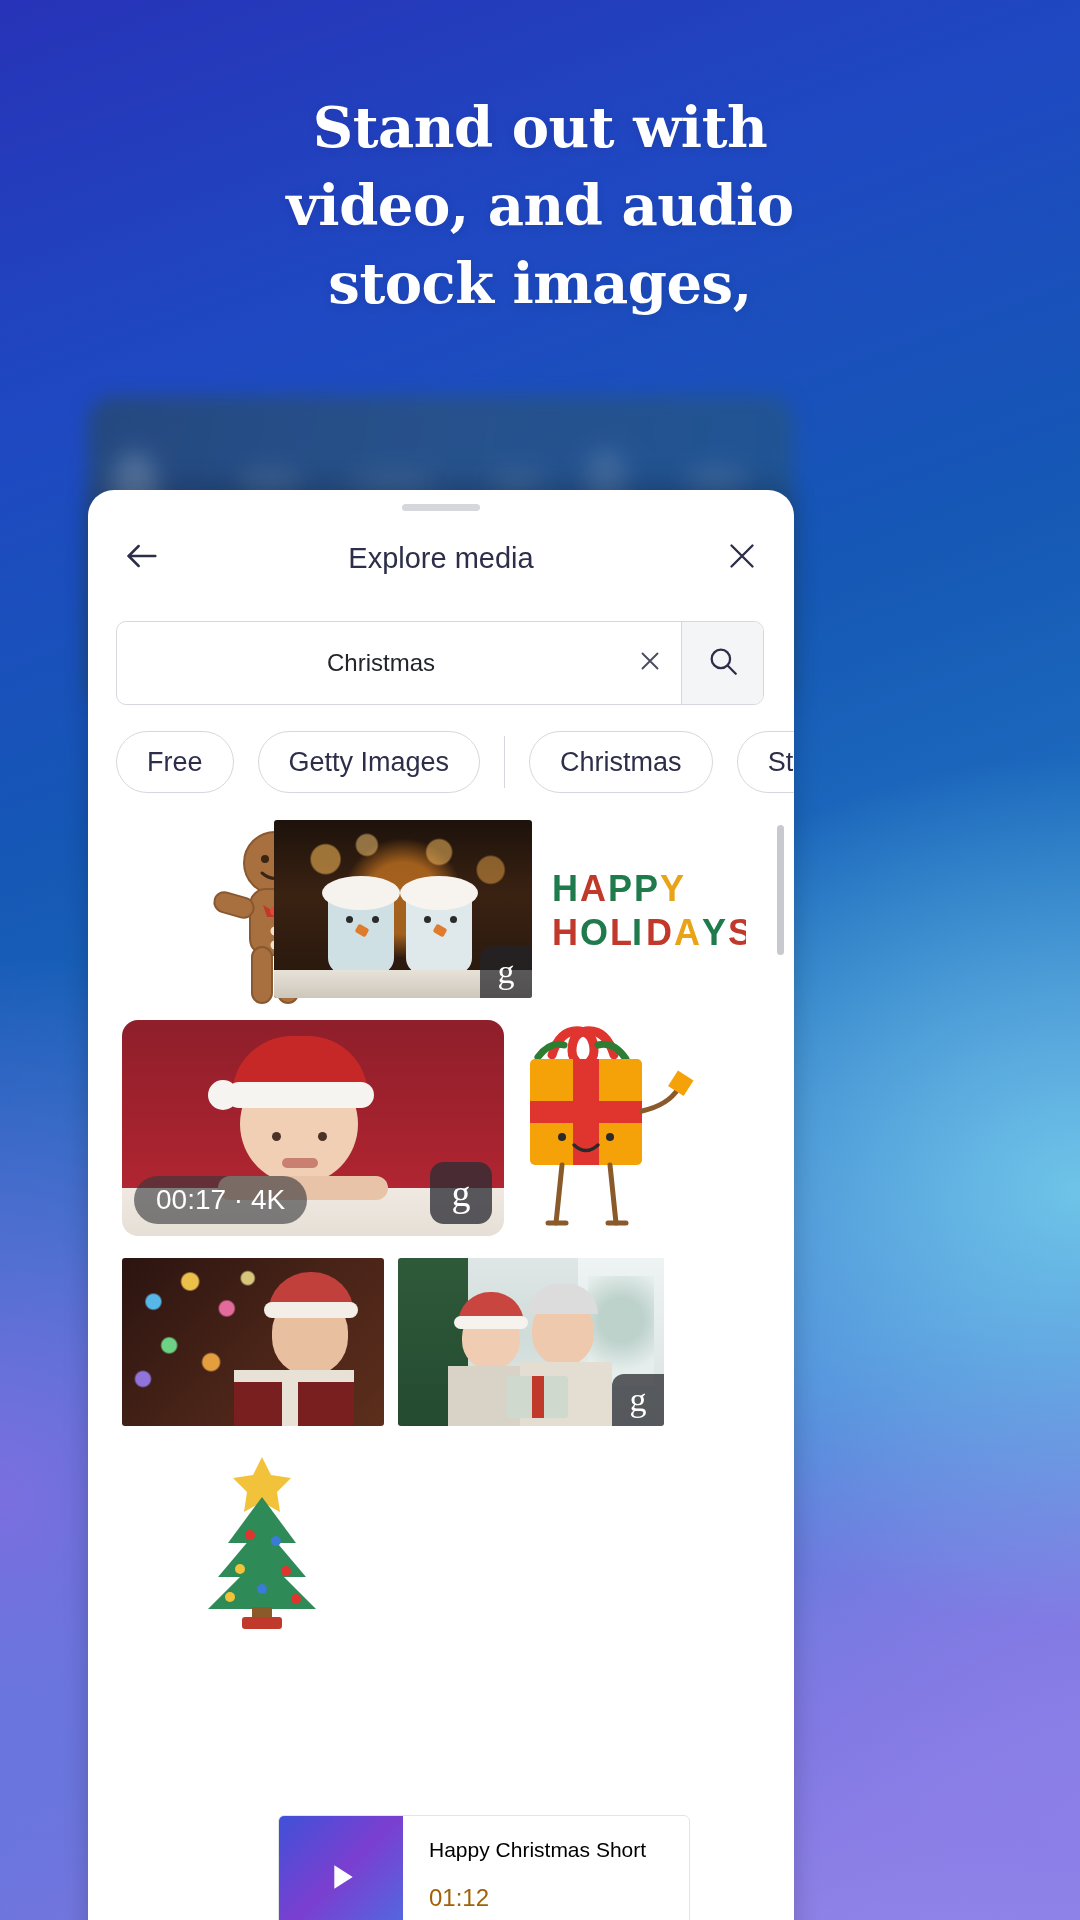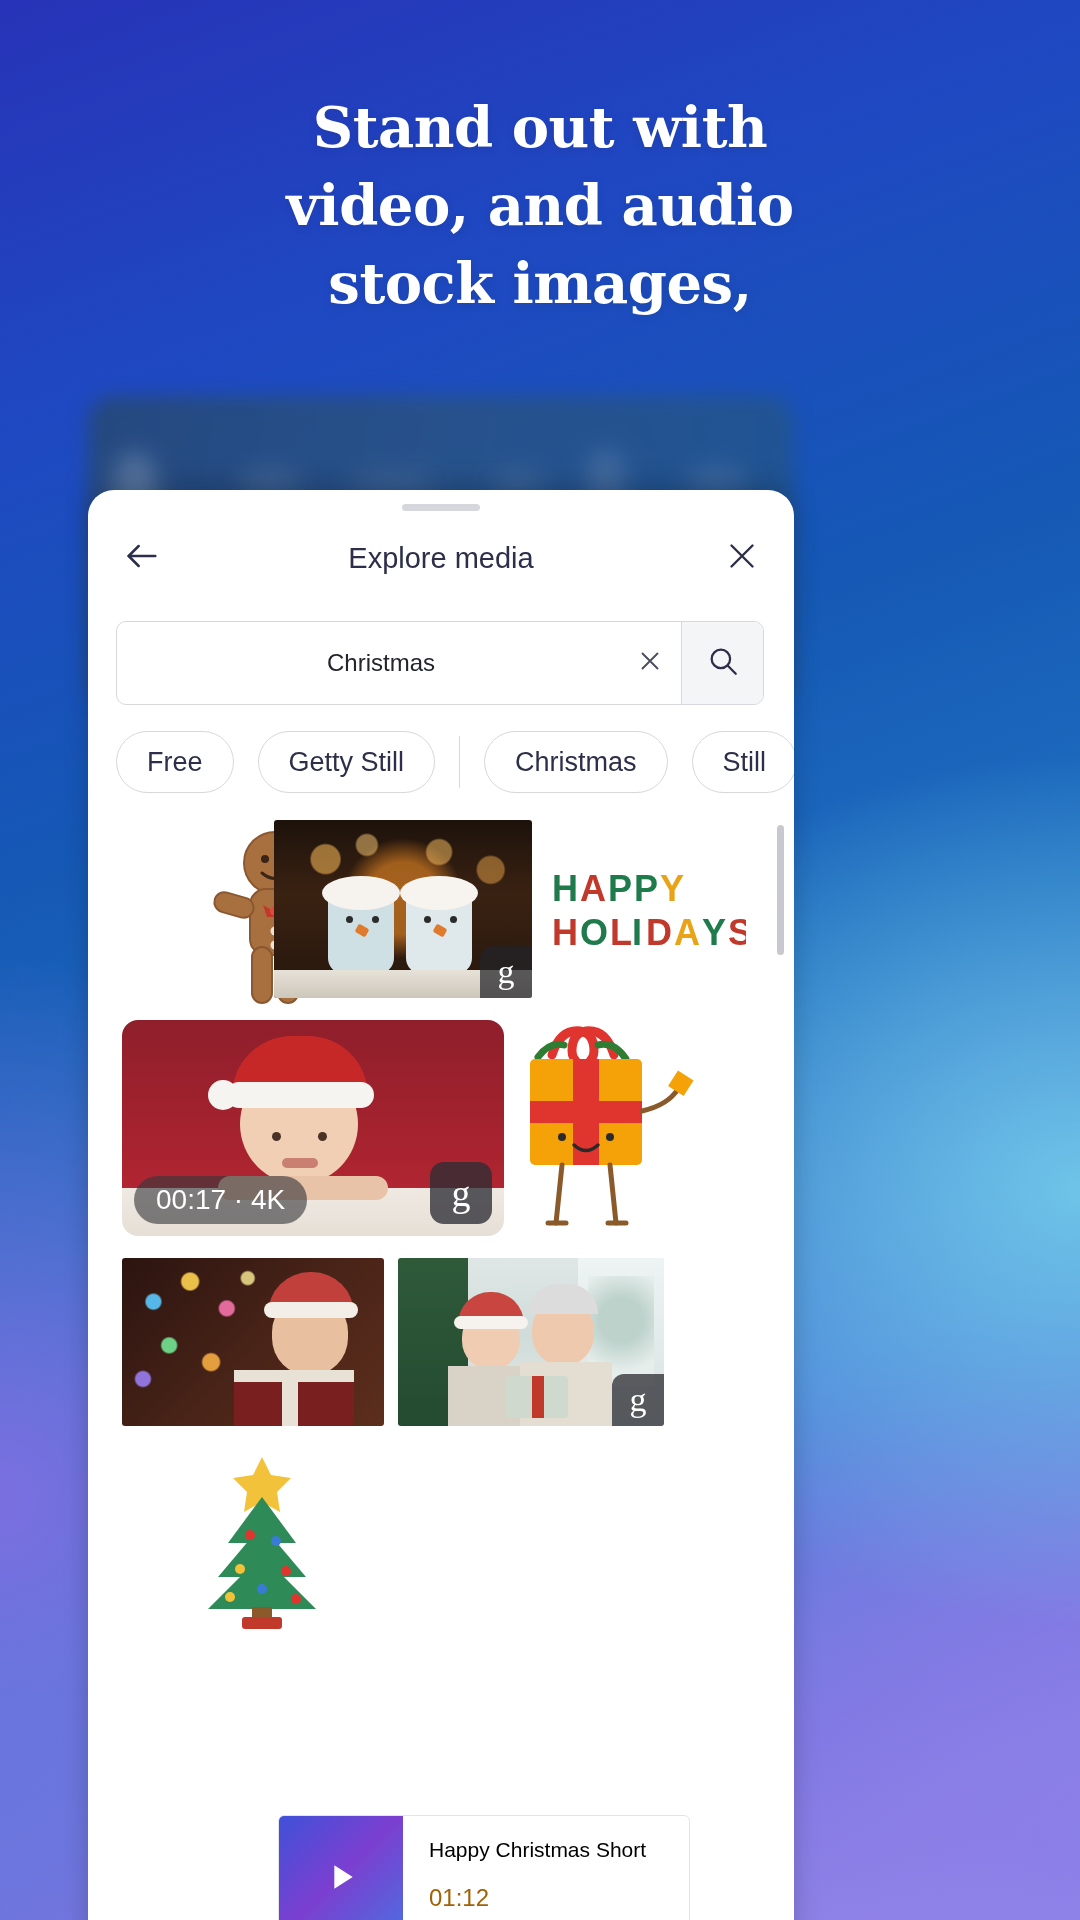--- a/index.html
+++ b/index.html
@@ -311,21 +311,21 @@
           <svg width="34" height="34" viewBox="0 0 24 24" fill="none" stroke="#2d2f4a" stroke-width="1.6" stroke-linecap="round">
             <circle cx="10.5" cy="10.5" r="6.5"></circle>
             <path d="M15.4 15.4L21 21"></path>
           </svg>
         </span>
       </div>
     </div>
 
     <div id="chip-row">
       <div class="chip">Free</div>
-      <div class="chip">Getty Still</div>
+      <div class="chip">Getty Images</div>
       <div class="chip-divider"></div>
       <div class="chip">Christmas</div>
       <div class="chip">Still</div>
     </div>
 
     <div id="results">
 
       <div class="tile" style="left:112px; top:8px; width:150px; height:190px;">
         <svg width="150" height="190" viewBox="0 0 150 190">
           <g fill="#a9703f" stroke="#8a5830" stroke-width="2">

